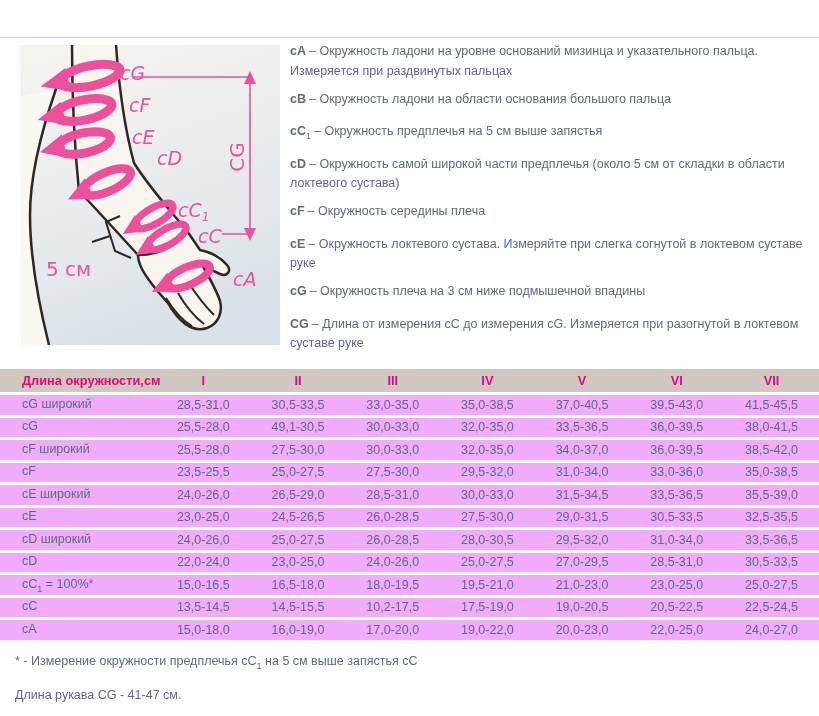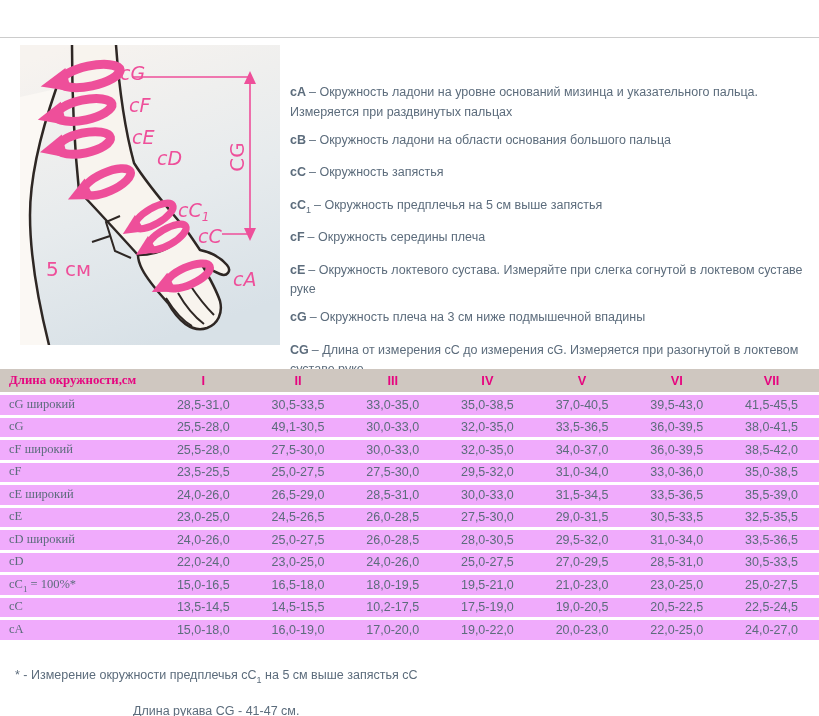--- a/index.html
+++ b/index.html
@@ -9,37 +9,37 @@
   }
   .divider { position:absolute; left:0; top:37px; width:819px; height:1px; background:#cccccc; }
 
   
   .figure { position:absolute; left:20px; top:45px; width:260px; height:300px; }
   .plabel  { font-size:19px; font-style:italic; fill:#ee4f9a; font-family:"DejaVu Sans", sans-serif; }
   .plabel2 { font-size:20px; fill:#ee4f9a; font-family:"DejaVu Sans", sans-serif; }
 
   
   .descs { position:absolute; left:290px; top:44px; width:524px; color:#5c6c7c;
-           font-size:12.5px; line-height:15px;margin-top:41px; }
+           font-size:12.5px; line-height:15px; }
   .desc  { margin:0 0 13px 0; }
   .dlabel { font-weight:bold; }
   .dsub, .rsub { font-size:9px; }
   .dtext { margin-left:3px; }
 
   
   .size-table { position:absolute; left:0; top:369px; width:819px; }
   .trow { display:flex; align-items:center; height:19.5px; margin-bottom:3px;
           background:#f0abfc; font-size:12.5px; color:#5c6c7c; }
   .trow.head { background:#cfc7c0; height:23px; color:#e6057f; font-weight:bold; font-size:12.8px; }
-  .tcell.lab { width:156px; padding-left:9px; box-sizing:border-box; white-space:nowrap;font-family:Liberation Serif, serif; }
+  .tcell.lab { width:156px; padding-left:22px; box-sizing:border-box; white-space:nowrap; }
   .tcell.val { width:94.7px; text-align:center; }
 
   
   .footnotes { position:absolute; left:15px; top:652px; color:#5c6c7c; font-size:12.5px; line-height:15px; }
-  .footnote  { margin:16px 0 14px 0;text-align:center; }
+  .footnote  { margin:2px 0 14px 0; }
 </style>
 </head>
 <body>
 
 <div class="page">
 
   <div class="divider"></div>
 
   <div class="figure">
     <svg width="260" height="300" viewBox="0 0 260 300">
@@ -92,24 +92,24 @@
       <text class="plabel2" x="26" y="231">5 см</text>
       <text class="plabel2" transform="translate(224,112) rotate(-90)" text-anchor="middle">CG</text>
     </svg>
   </div>
 
   <div class="descs">
     <p class="desc"><b class="dlabel">cA</b><sub class="dsub"></sub><span class="dtext">– Окружность ладони на уровне оснований мизинца и указательного пальца. Измеряется при раздвинутых пальцах</span></p>
 
     <p class="desc"><b class="dlabel">cB</b><sub class="dsub"></sub><span class="dtext">– Окружность ладони на области основания большого пальца</span></p>
 
-    <p class="desc"><b class="dlabel">cC</b><sub class="dsub"></sub><span class="dtext">– Окружность запястья</span></p>
 
     <p class="desc"><b class="dlabel">cC</b><sub class="dsub">1</sub><span class="dtext">– Окружность предплечья на 5 см выше запястья</span></p>
 
+    <p class="desc"><b class="dlabel">cD</b><sub class="dsub"></sub><span class="dtext">– Окружность самой широкой части предплечья (около 5 см от складки в области локтевого сустава)</span></p>
 
     <p class="desc"><b class="dlabel">cF</b><sub class="dsub"></sub><span class="dtext">– Окружность середины плеча</span></p>
 
     <p class="desc"><b class="dlabel">cE</b><sub class="dsub"></sub><span class="dtext">– Окружность локтевого сустава. Измеряйте при слегка согнутой в локтевом суставе руке</span></p>
 
     <p class="desc"><b class="dlabel">cG</b><sub class="dsub"></sub><span class="dtext">– Окружность плеча на 3 см ниже подмышечной впадины</span></p>
 
     <p class="desc"><b class="dlabel">CG</b><sub class="dsub"></sub><span class="dtext">– Длина от измерения сС до измерения сG. Измеряется при разогнутой в локтевом суставе руке</span></p>
   </div>
 

